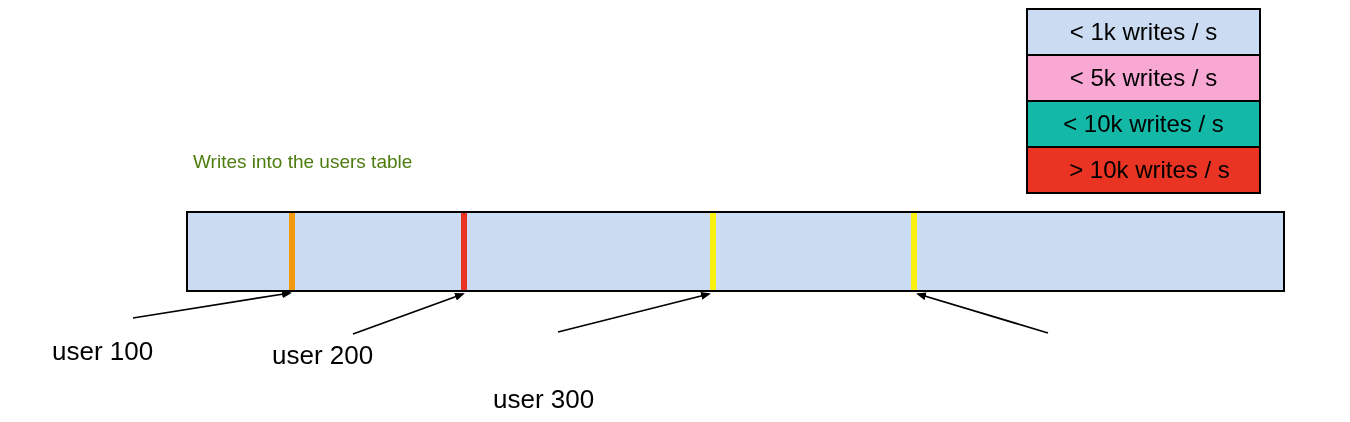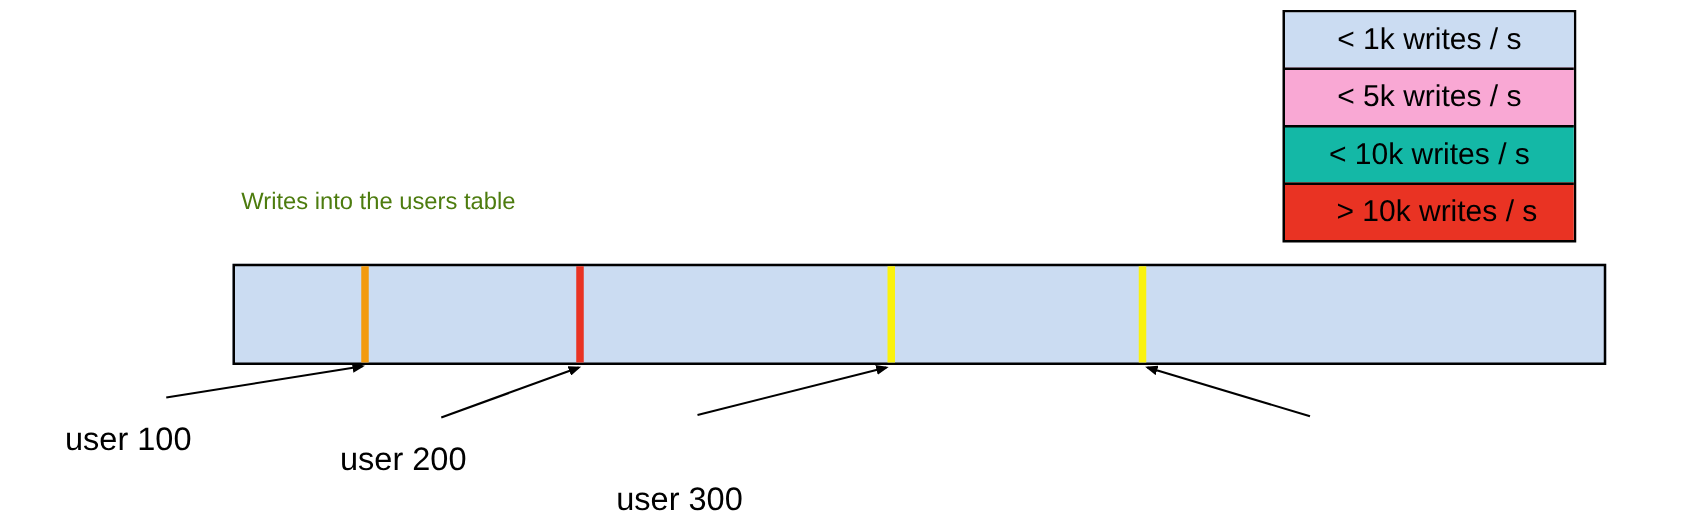--- a/index.html
+++ b/index.html
@@ -85,21 +85,21 @@
 
   
   .user-label {
     position: absolute;
     font-size: 26px;
     line-height: 30px;
     color: #000000;
     white-space: nowrap;
   }
   .label-u100 { left: 52px;  top: 336px; }
-  .label-u200 { left: 272px; top: 352px; }
+  .label-u200 { left: 272px; top: 340px; }
   .label-u300 { left: 493px; top: 352px; margin-top: 32px; }
   .label-u400 { left: 965px; top: 352px; }
 </style>
 </head>
 <body>
 
 <div class="canvas">
 
   <div class="diagram-title">Writes into the users table</div>
 

